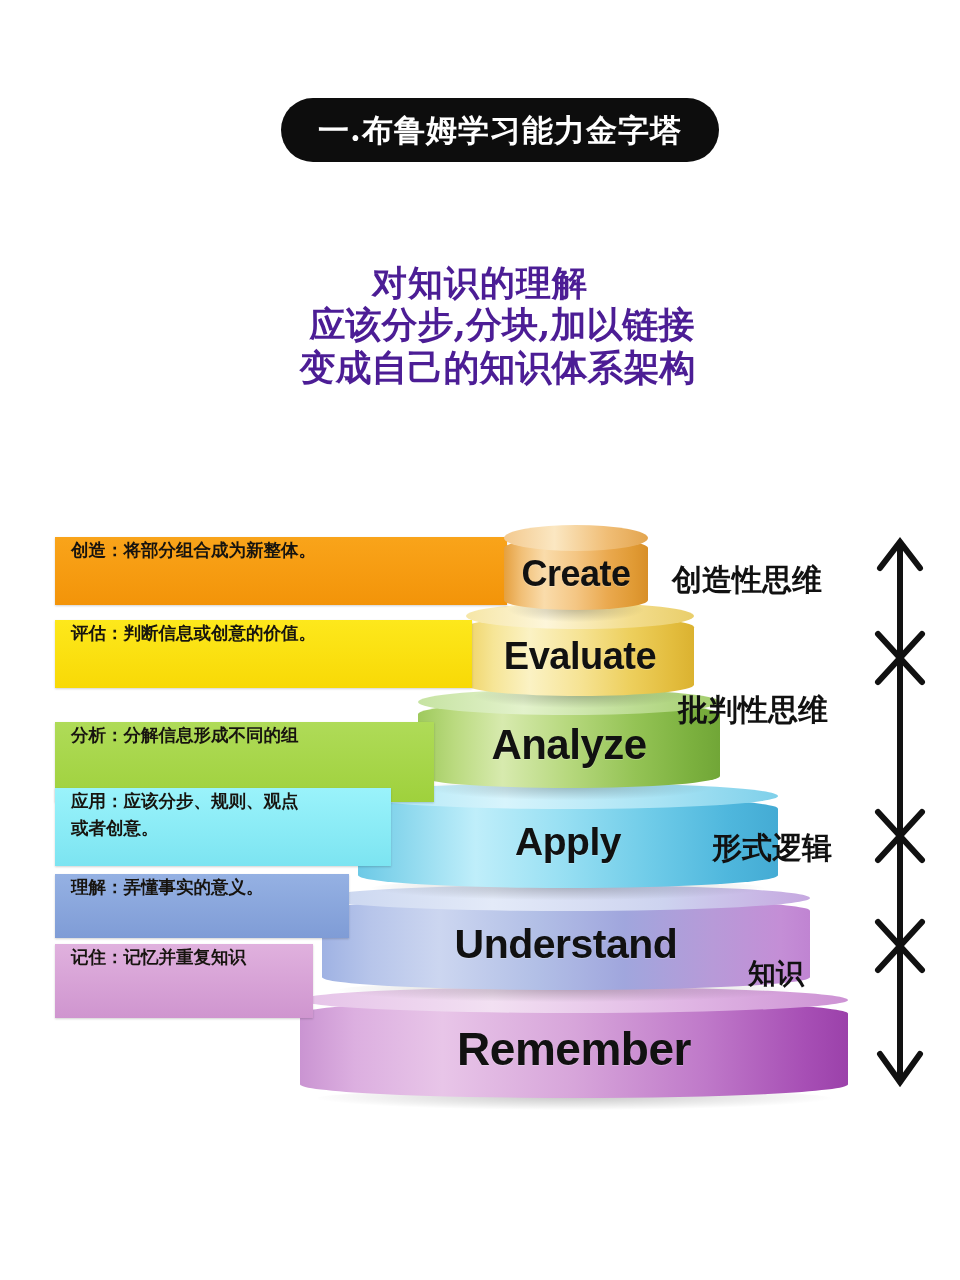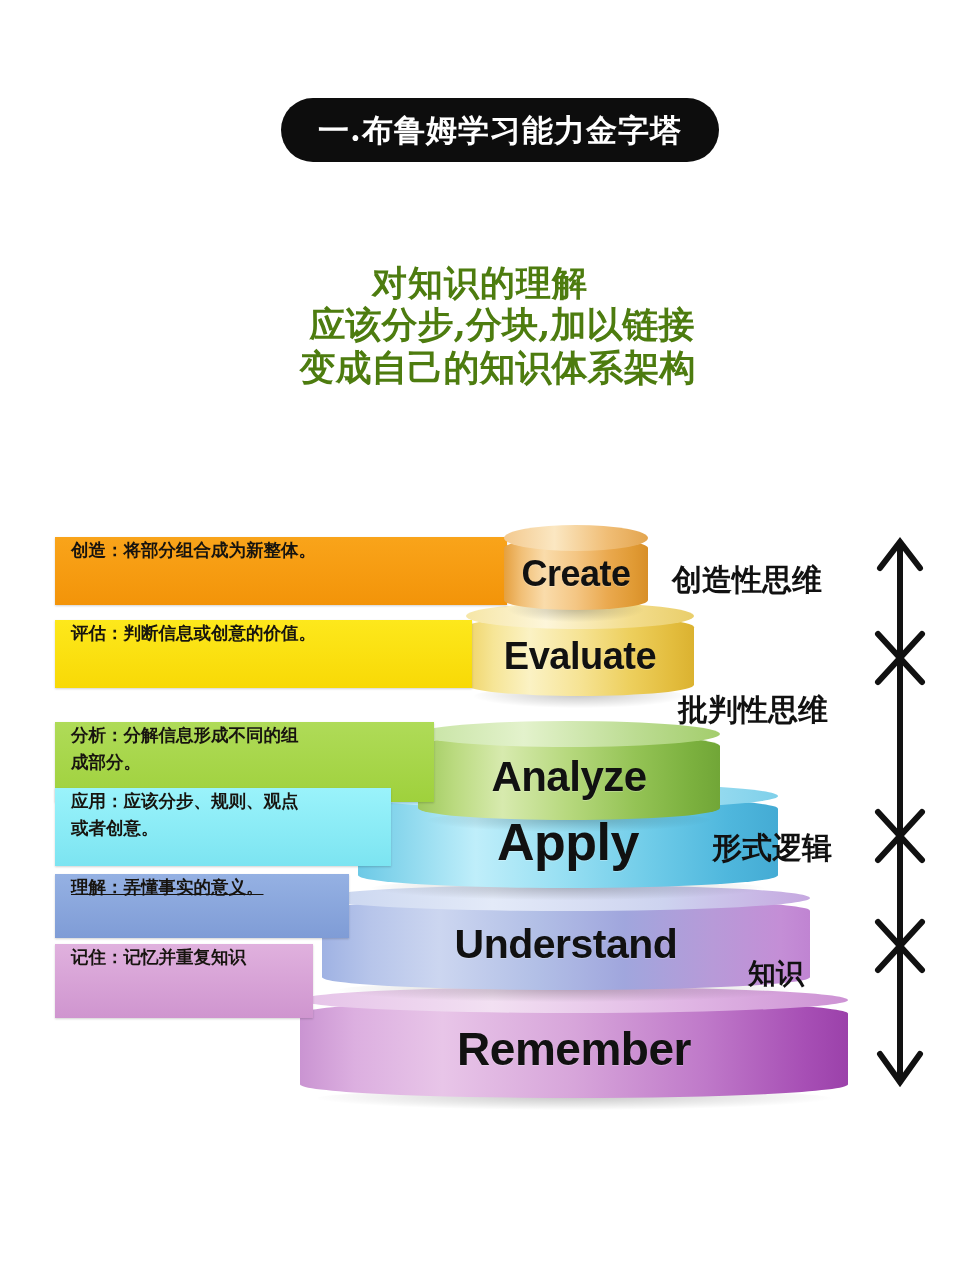--- a/index.html
+++ b/index.html
@@ -38,21 +38,21 @@
     white-space: nowrap;
   }
 
   
   #subtitle {
     position: absolute;
     left: 0;
     top: 262px;
     width: 960px;
     text-align: center;
-    color: #4d7c0f;
+    color: #4c1d95;
     font-family: "DejaVu Serif", "Liberation Serif", serif;
     font-weight: bold;
     line-height: 1.18;
   }
   #subtitle .l1 { font-size: 35px; letter-spacing: 1px; display:block; }
   #subtitle .l2 { font-size: 36px; letter-spacing: 0px; display:block;margin-left:44px; }
   #subtitle .l3 { font-size: 36px; letter-spacing: 0px; display:block;padding-left:35px; }
 
   
   #pyramid-stage {
@@ -168,24 +168,24 @@
     <div class="bot-shadow"></div>
     <div class="side" style="background:linear-gradient(to right,#9fb2e3 0%,#b7c5ea 10%,#ccd6f0 24%,#b2bfe6 44%,#a0a6dd 62%,#b79ad8 80%,#c48ed6 94%,#c084d2 100%);"></div>
     <div class="top-ellipse" style="background:linear-gradient(to right,#c9d5ef,#e3eaf8 35%,#cdd3ef 70%,#c6a8e0);"></div>
     <div class="label" style="font-size:41px;">Understand</div>
   </div>
 
   <div class="drum" style="left:358px; top:796px; width:420px; height:92px; z-index:3;">
     <div class="bot-shadow"></div>
     <div class="side" style="background:linear-gradient(to right,#6cc9e6 0%,#8fd9ee 12%,#bfeefa 28%,#99e0f3 48%,#6ecbe8 70%,#4fb7dd 88%,#44abd4 100%);"></div>
     <div class="top-ellipse" style="background:linear-gradient(to right,#a9e5f5,#d7f4fc 35%,#a8e3f4 72%,#7fd0ea);"></div>
-    <div class="label" style="font-size:52px;">Apply</div>
-  </div>
-
-  <div class="drum" style="left:418px; top:734px; width:302px; height:86px; z-index:4;text-align:right;">
+    <div class="label" style="font-size:39px;">Apply</div>
+  </div>
+
+  <div class="drum" style="left:418px; top:702px; width:302px; height:86px; z-index:4;text-align:right;">
     <div class="bot-shadow"></div>
     <div class="side" style="background:linear-gradient(to right,#9ec95c 0%,#bada7f 12%,#d7eaae 28%,#b6d87d 50%,#94c355 72%,#7cb13f 90%,#71a637 100%);"></div>
     <div class="top-ellipse" style="background:linear-gradient(to right,#c6e3a2,#e3f2cc 35%,#bcdc92 72%,#a3cd6c);"></div>
     <div class="label" style="font-size:42px;">Analyze</div>
   </div>
 
   <div class="drum" style="left:466px; top:616px; width:228px; height:80px; z-index:5;">
     <div class="bot-shadow"></div>
     <div class="side" style="background:linear-gradient(to right,#efd367 0%,#f6e596 12%,#fbf2c4 28%,#f6e394 50%,#edcf5d 72%,#e3bd3e 90%,#dbb230 100%);"></div>
     <div class="top-ellipse" style="background:linear-gradient(to right,#f6e6a6,#fdf6da 35%,#f3dd8d 72%,#e9ce6a);"></div>
@@ -202,29 +202,28 @@
   <div class="desc-bar" style="left:55px; top:537px; width:452px; height:68px; background:linear-gradient(to bottom,#f9a41a,#f39409);">
     <span>创造：将部分组合成为新整体。</span>
   </div>
 
   <div class="desc-bar" style="left:55px; top:620px; width:417px; height:68px; background:linear-gradient(to bottom,#fde81c,#f8d906);">
     <span>评估：判断信息或创意的价值。</span>
   </div>
 
   <div class="desc-bar" style="left:55px; top:722px; width:379px; height:80px; background:linear-gradient(to bottom,#afdb58,#9fd13c);">
     <span>分析：分解信息形成不同的组</span>
-    <span>成部分。</span>
   </div>
 
   <div class="desc-bar" style="left:55px; top:788px; width:336px; height:78px; background:linear-gradient(to bottom,#9af3fb,#7ce4f1);">
     <span>应用：应该分步、规则、观点</span>
     <span>或者创意。</span>
   </div>
 
-  <div class="desc-bar" style="left:55px; top:874px; width:294px; height:64px; background:linear-gradient(to bottom,#95b1e3,#7f9cd6);text-decoration:underline;">
+  <div class="desc-bar" style="left:55px; top:874px; width:294px; height:64px; background:linear-gradient(to bottom,#95b1e3,#7f9cd6);">
     <span>理解：弄懂事实的意义。</span>
   </div>
 
   <div class="desc-bar" style="left:55px; top:944px; width:258px; height:74px; background:linear-gradient(to bottom,#e0b1de,#cf95cf);">
     <span>记住：记忆并重复知识</span>
   </div>
 
   <div class="cat-label" style="left:672px; top:560px; font-size:30px;">创造性思维</div>
 
   <div class="cat-label" style="left:678px; top:690px; font-size:30px;">批判性思维</div>

